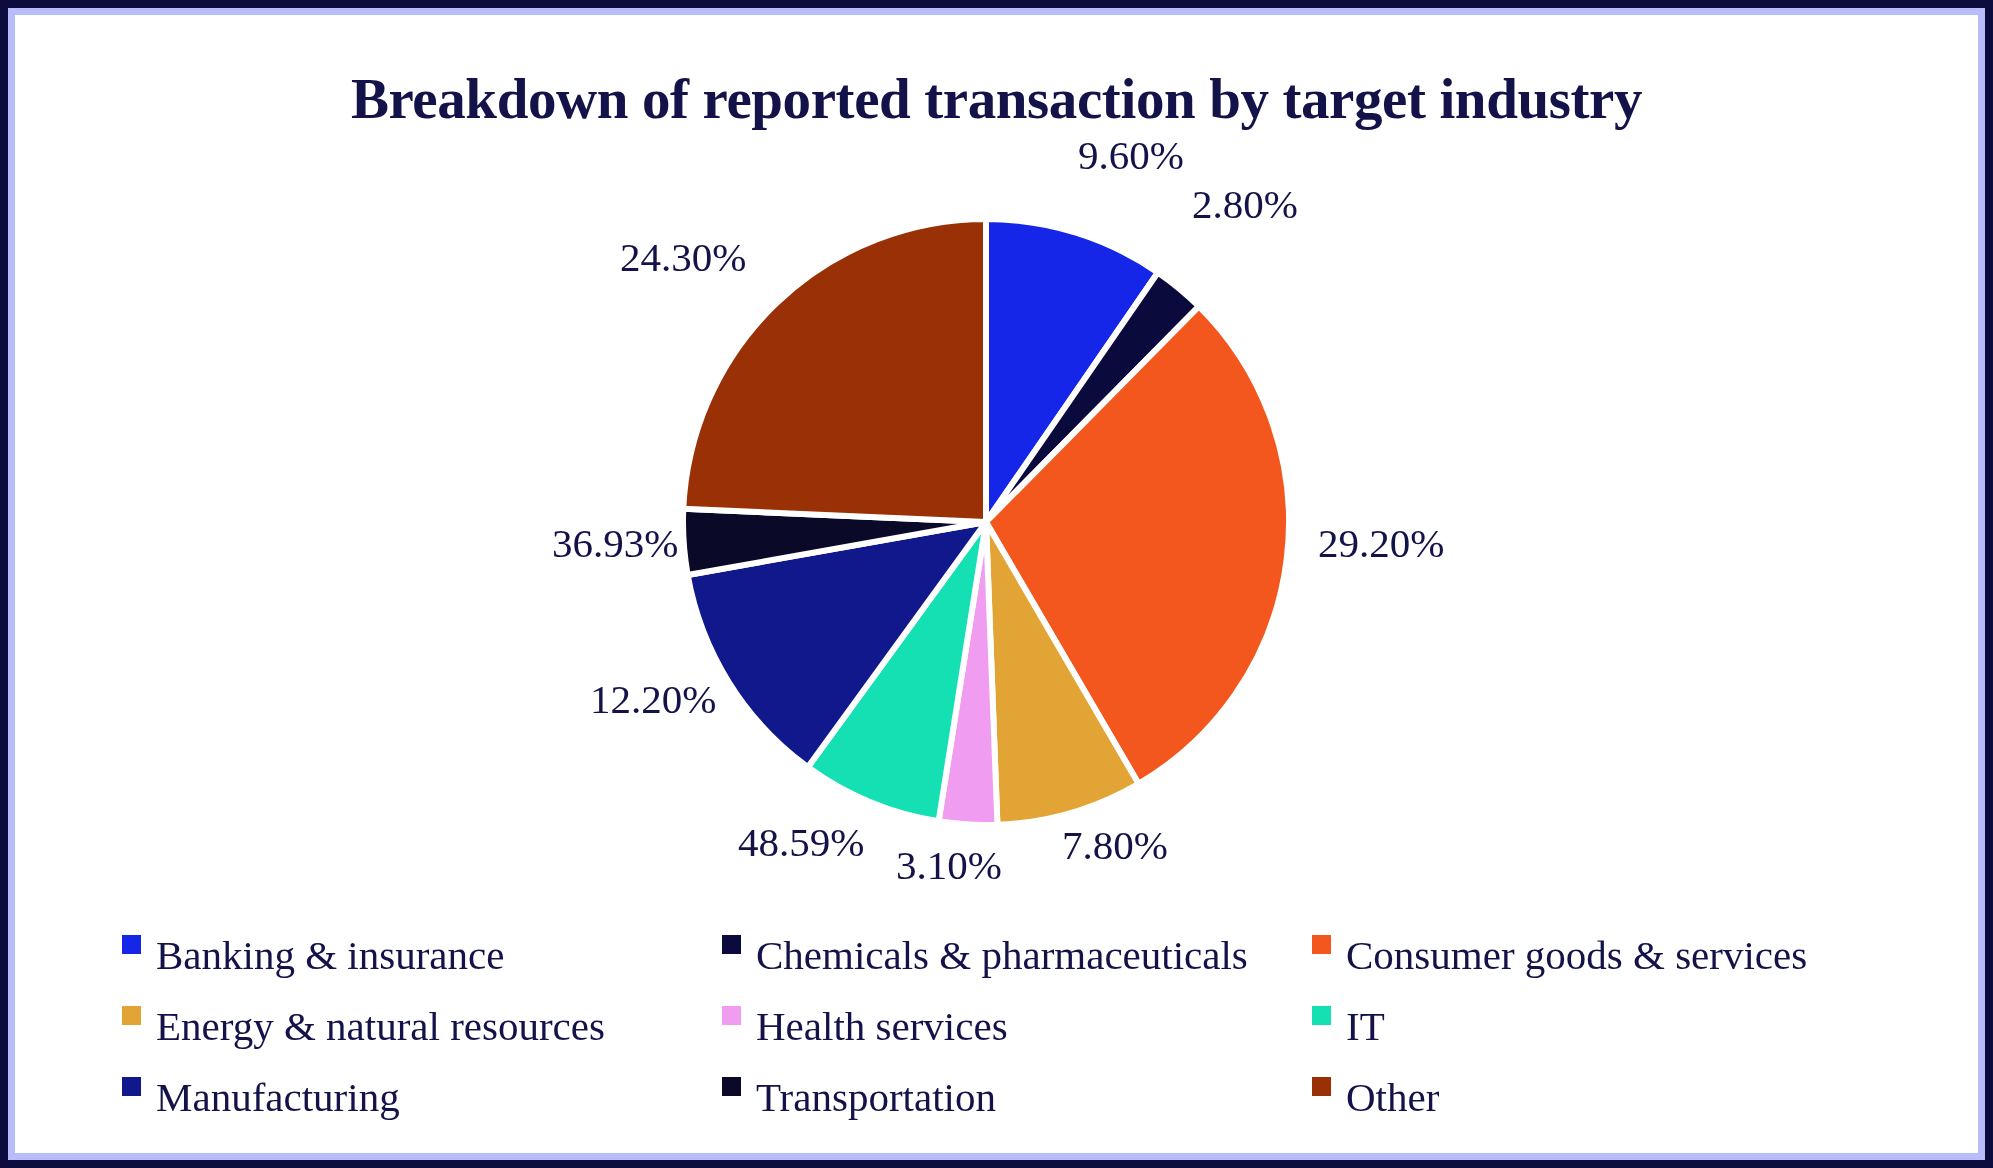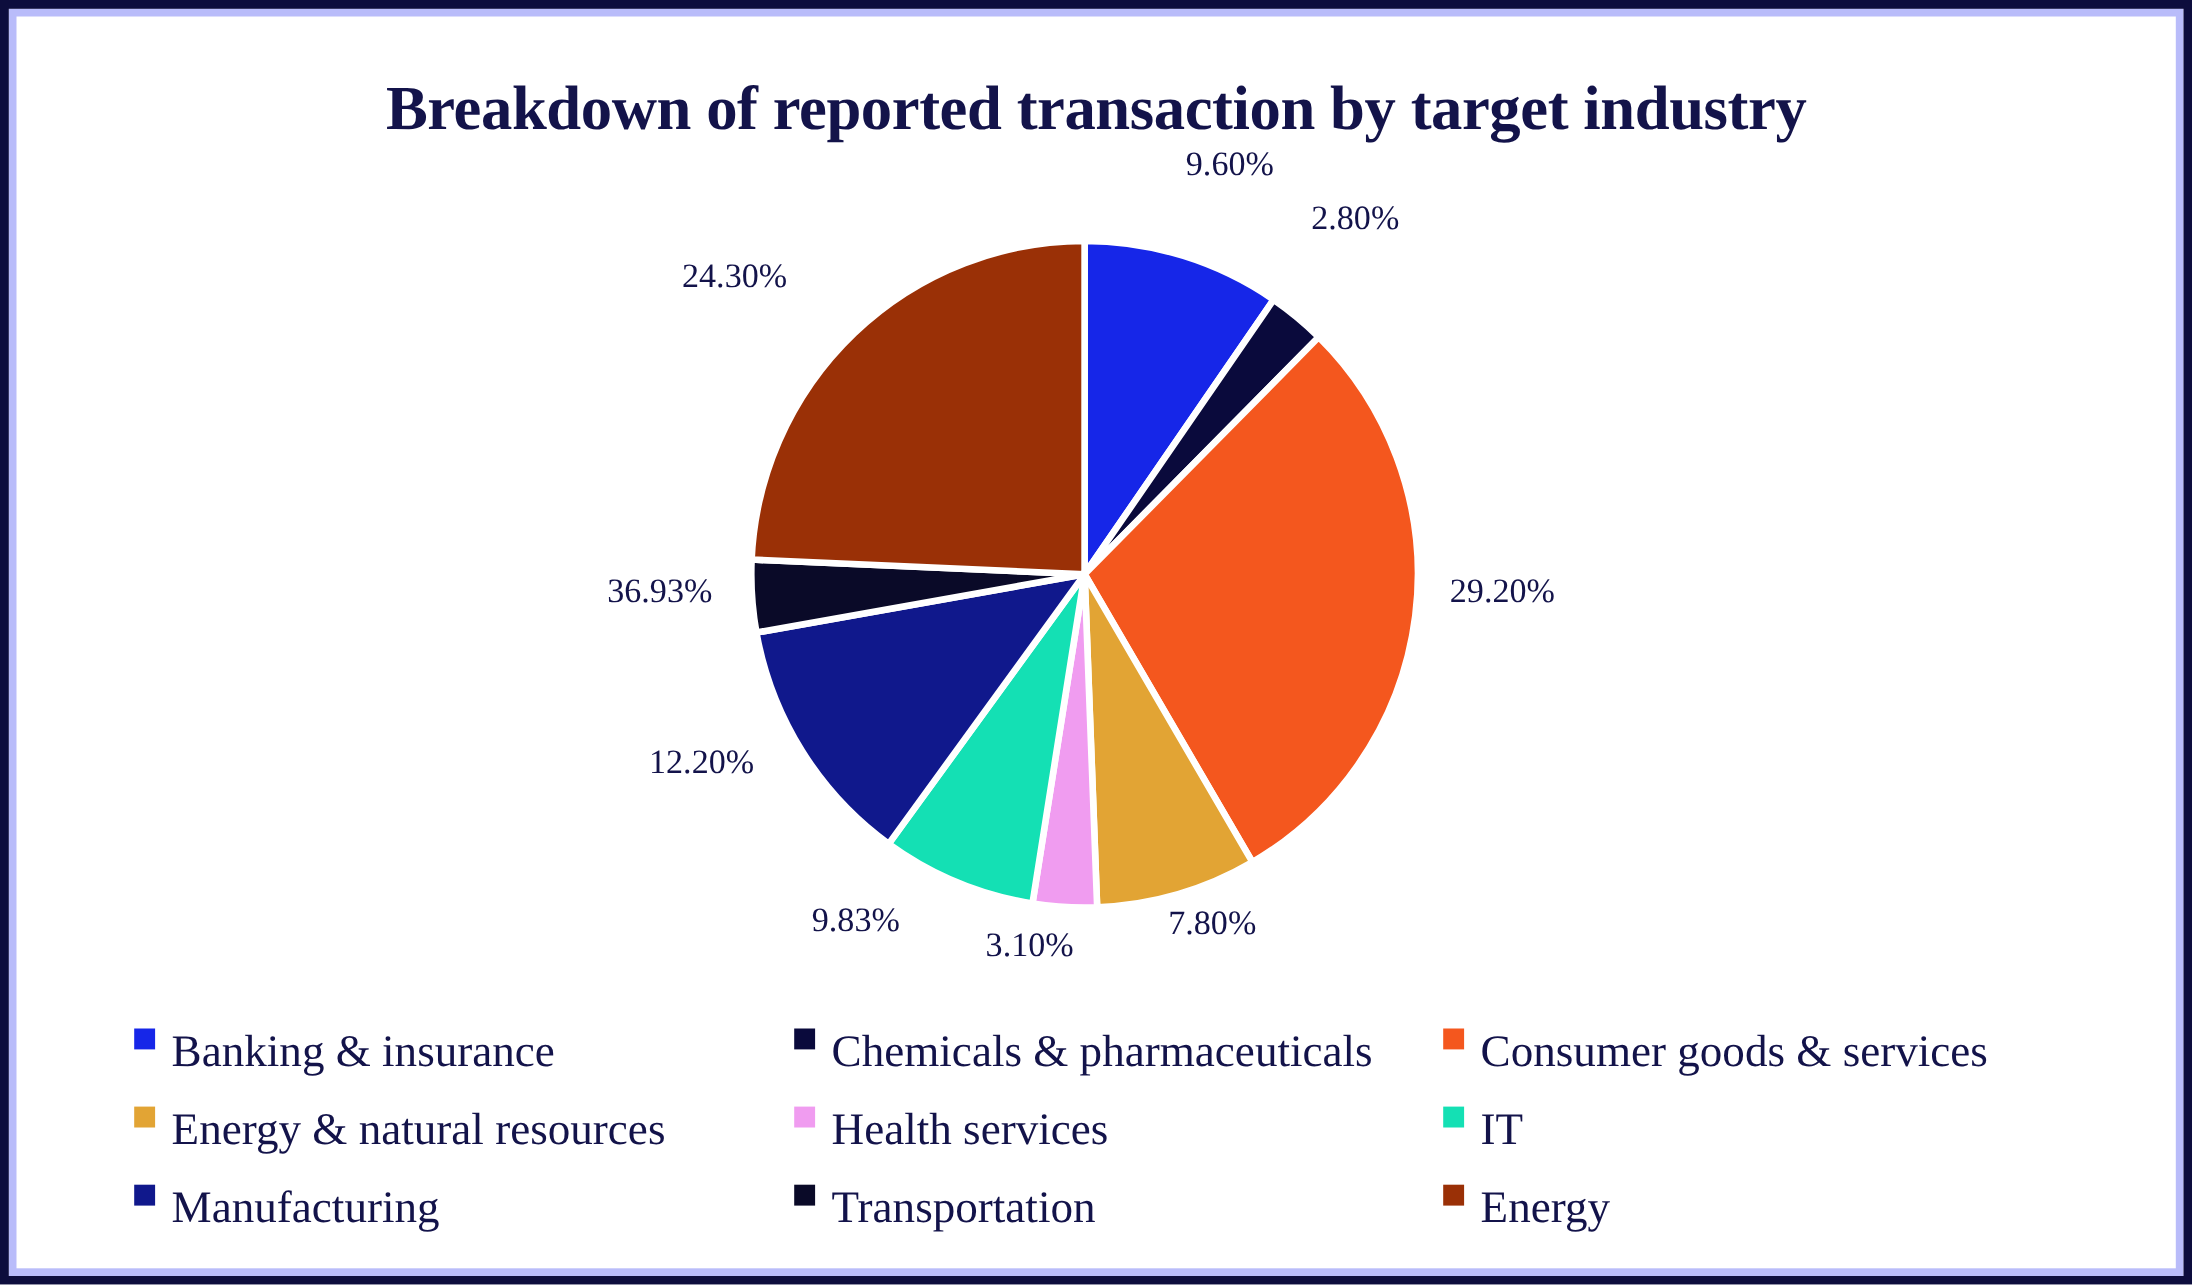--- a/index.html
+++ b/index.html
@@ -62,21 +62,21 @@
     left: 676px;
     top: 212px;
     width: 620px;
     height: 620px;
   }
   .pie-wrap svg { display: block; }
 
   
   .dlabel {
     position: absolute;
-    font-size: 31px;
+    font-size: 41px;
     color: #13134a;
     white-space: nowrap;
   }
 
   
   .legend {
     position: absolute;
     left: 122px;
     top: 920px;
     width: 1760px;
@@ -124,21 +124,21 @@
         <path d="M 310 310 L 11.677006637650777 363.0319868695087 A 303 303 0 0 1 7.293020792528239 296.677660149687 Z" fill="#0a0a28" stroke="#ffffff" stroke-width="6" stroke-linejoin="round"></path>
         <path d="M 310 310 L 7.293020792528239 296.677660149687 A 303 303 0 0 1 309.99999999999994 7 Z" fill="#9a3006" stroke="#ffffff" stroke-width="6" stroke-linejoin="round"></path>
       </svg>
   </div>
 
   <div class="dlabel" style="left:1078px; top:131px;">9.60%</div>
   <div class="dlabel" style="left:1192px; top:180px;">2.80%</div>
   <div class="dlabel" style="left:1318px; top:519px;">29.20%</div>
   <div class="dlabel" style="left:1062px; top:821px;">7.80%</div>
   <div class="dlabel" style="left:896px; top:841px;">3.10%</div>
-  <div class="dlabel" style="left:738px; top:818px;">9.83%</div>
+  <div class="dlabel" style="left:738px; top:818px;">48.59%</div>
   <div class="dlabel" style="left:574px; top:675px;margin-left:16px;">12.20%</div>
   <div class="dlabel" style="left:552px; top:519px;">36.93%</div>
   <div class="dlabel" style="left:620px; top:233px;">24.30%</div>
 
   <div class="legend" id="legend">
       <div class="legend-item">
         <span class="legend-swatch" style="background: rgb(22, 38, 232);"></span>
         <span class="legend-label">Banking &amp; insurance</span>
       </div>
       <div class="legend-item">
@@ -164,20 +164,20 @@
       <div class="legend-item">
         <span class="legend-swatch" style="background: rgb(16, 24, 140);"></span>
         <span class="legend-label">Manufacturing</span>
       </div>
       <div class="legend-item">
         <span class="legend-swatch" style="background: rgb(10, 10, 40);"></span>
         <span class="legend-label">Transportation</span>
       </div>
       <div class="legend-item">
         <span class="legend-swatch" style="background: rgb(154, 48, 6);"></span>
-        <span class="legend-label">Energy</span>
+        <span class="legend-label">Other</span>
       </div>
     </div>
 
   <div class="frame-inner"></div>
   <div class="frame-outer"></div>
 
 </div>
 
 </body></html>

